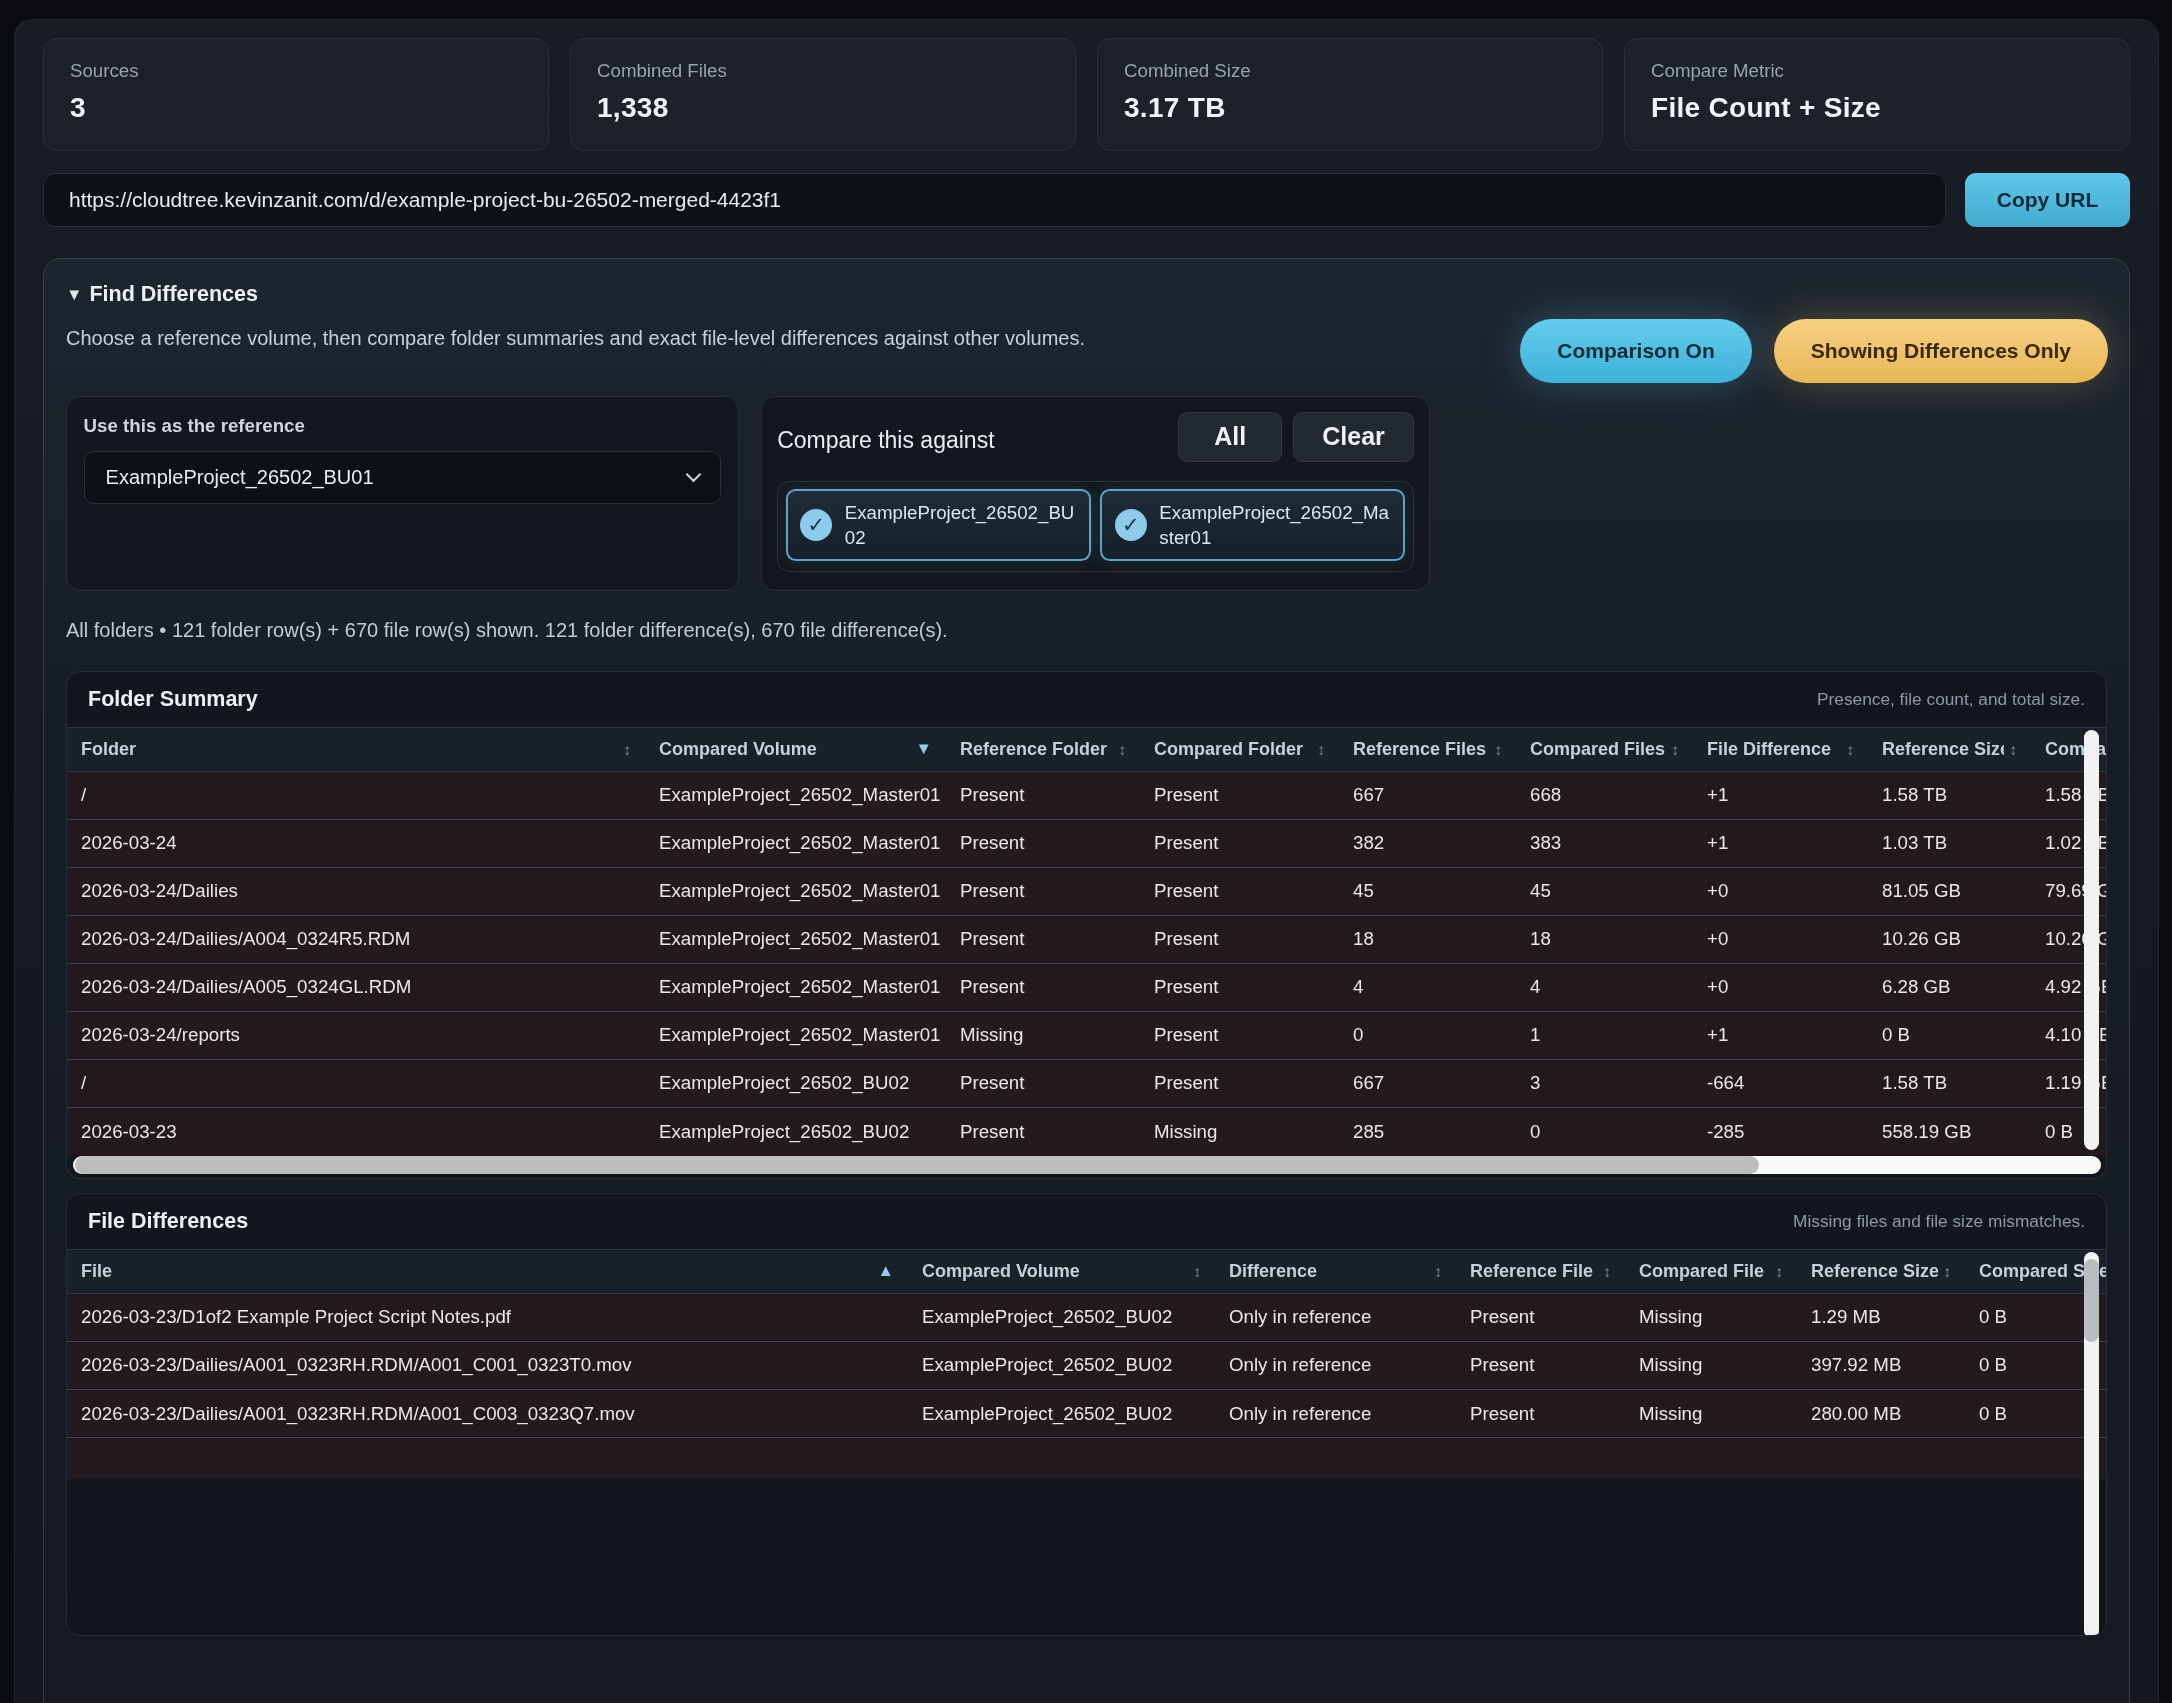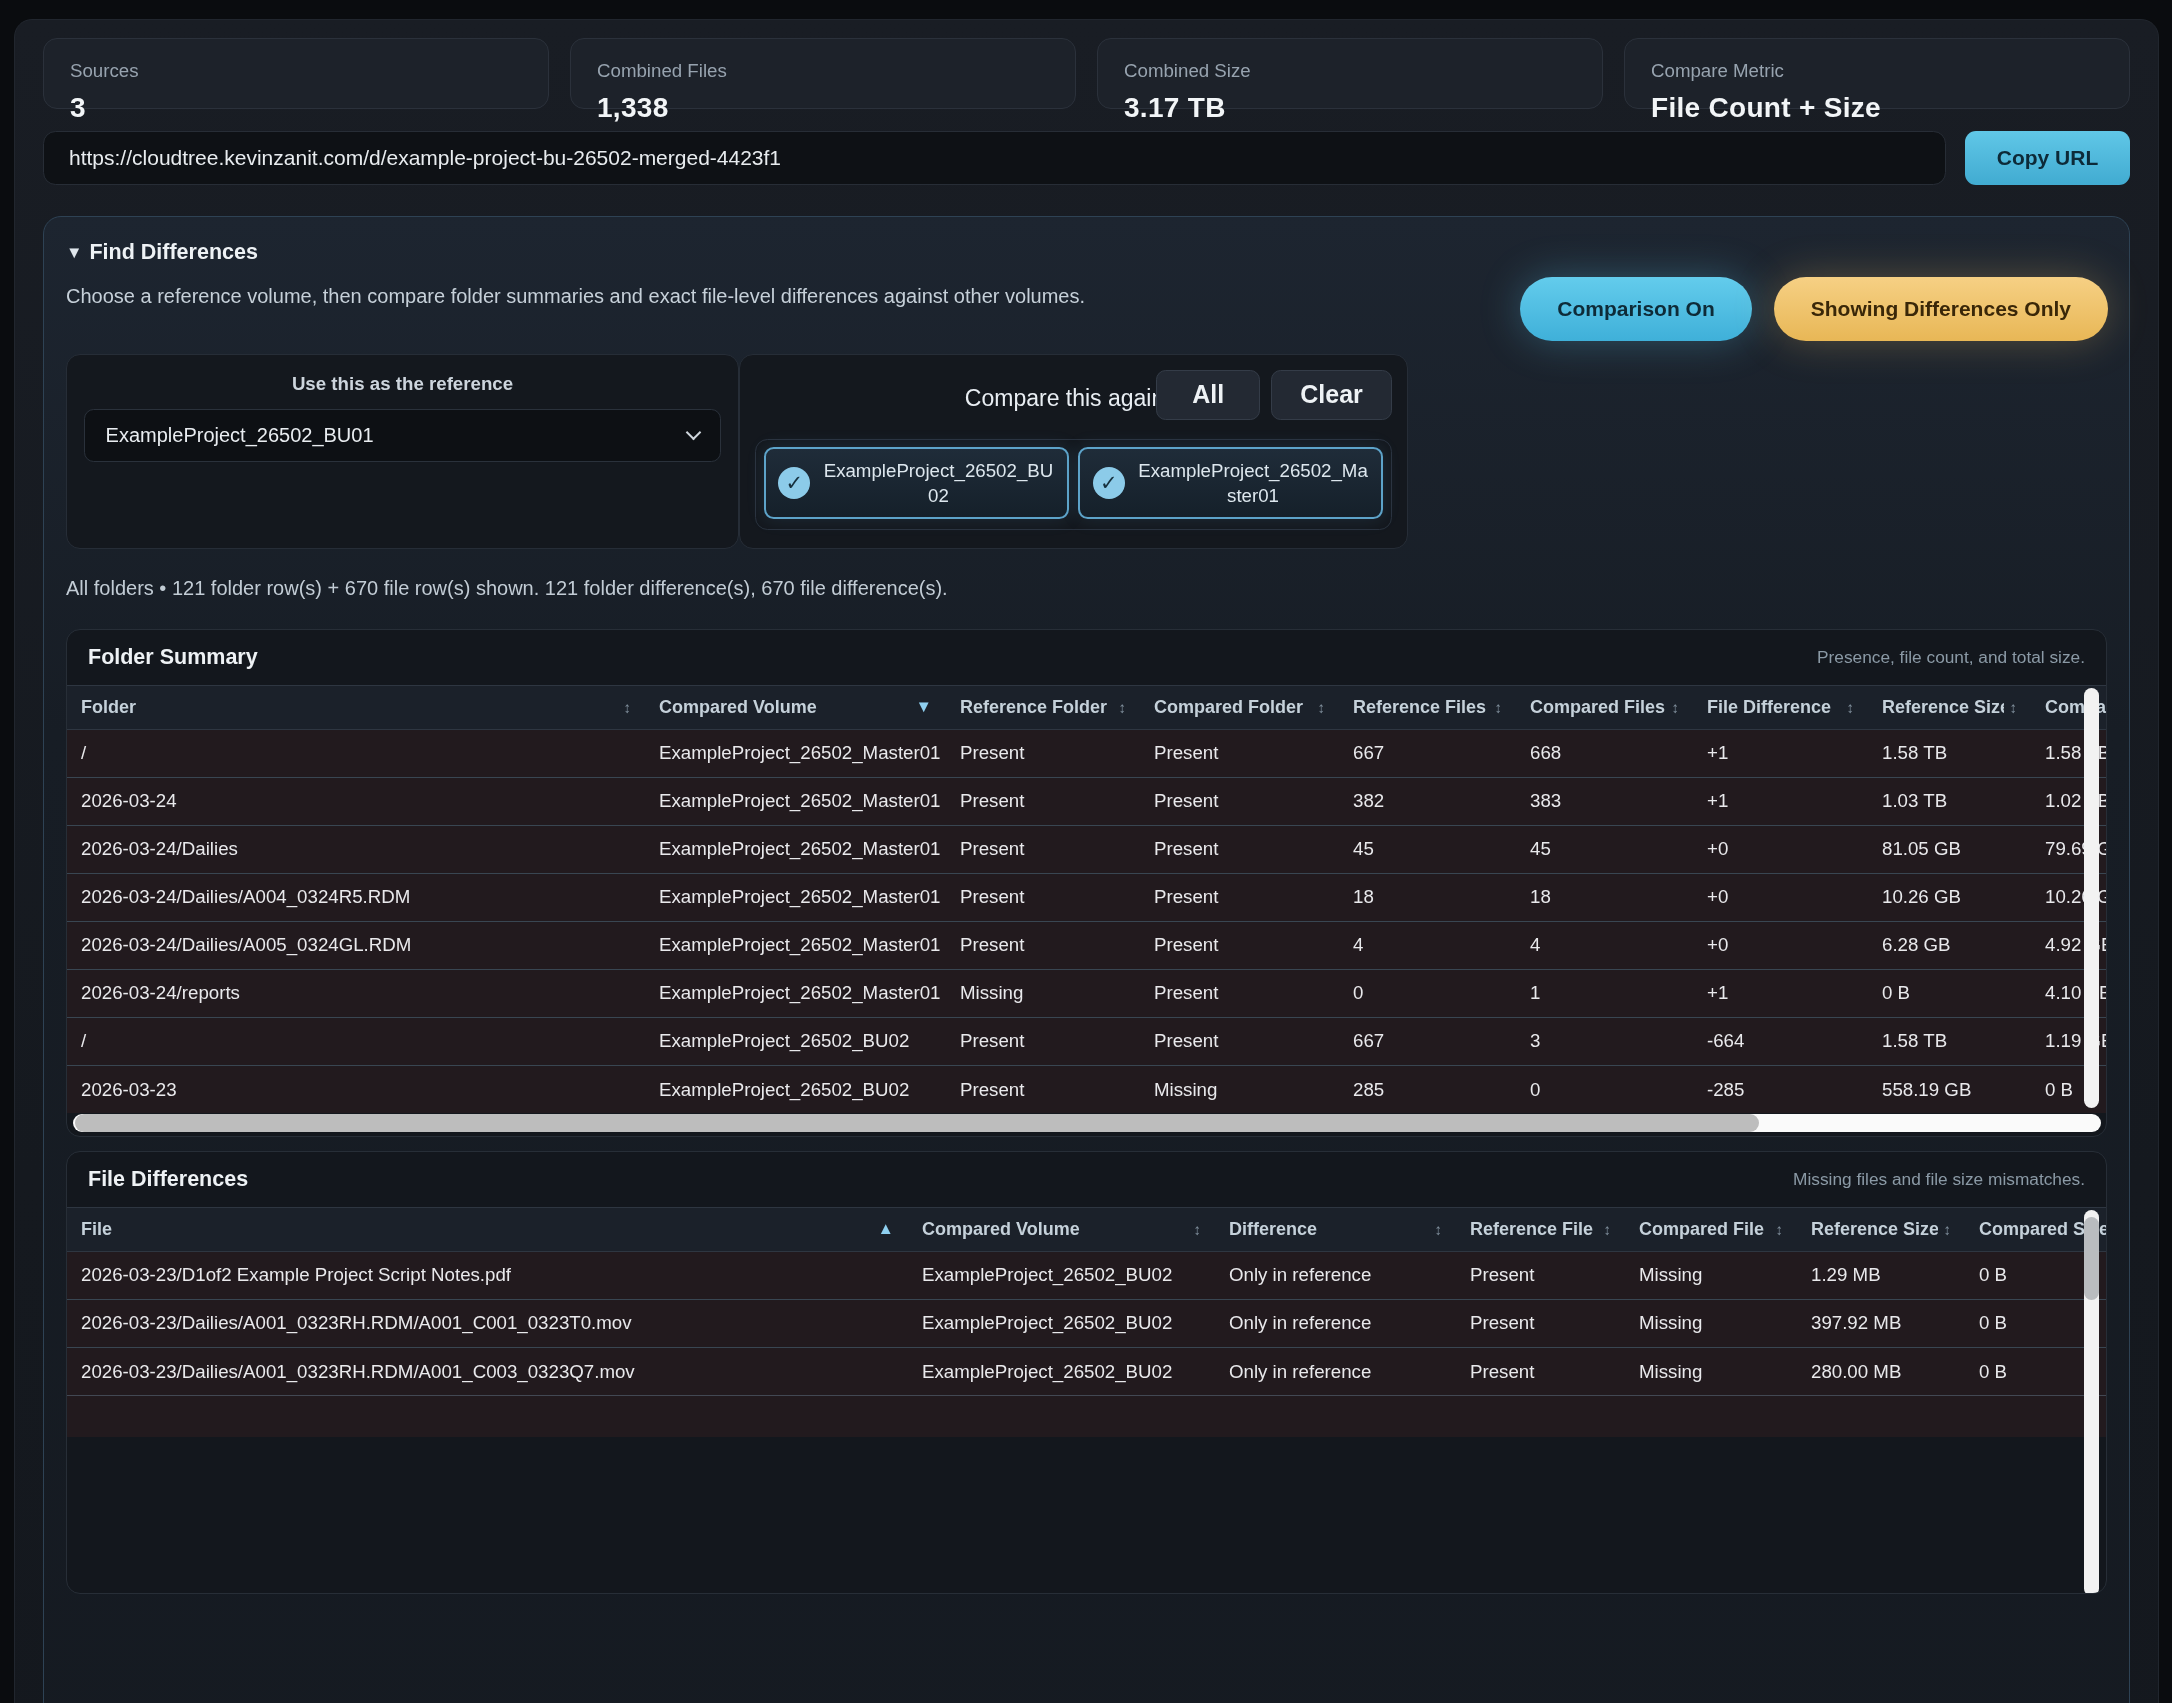--- a/index.html
+++ b/index.html
@@ -12,21 +12,21 @@
   }
   .app {
     position:absolute; left:14px; top:19.4px; width:2145px; height:1925px;
     background:linear-gradient(180deg,#191d24 0%,#15191f 60%,#14181e 100%);
     border:1.4px solid #21262e; border-radius:18px;
     padding:18px 28px;
   }
   
   .stats { display:grid; grid-template-columns:repeat(4,1fr); gap:21px; }
   .stat-card {
-    height:71px; background:#1d222a; border:1.4px solid #2b313b; border-radius:14px;
+    height:113px; background:#1d222a; border:1.4px solid #2b313b; border-radius:14px;
     padding:21px 26px;
   }
   .stat-label { font-size:18.7px; color:#97a3af; }
   .stat-value { font-size:28px; font-weight:bold; color:#f2f5f7; margin-top:9.7px; letter-spacing:0.3px; }
   
   .url-row { display:flex; gap:19.4px; margin-top:22px; }
   .url-input {
     flex:1; height:54px; background:#0e1115; border:1.4px solid #272d36; border-radius:12.5px;
     display:flex; align-items:center; padding:0 25px; font-size:21px; color:#e8ecef;
     white-space:nowrap; overflow:hidden;
@@ -48,21 +48,21 @@
   .fd-title .tri { font-size:16.6px; color:#dfe6ec; }
   .fd-desc { font-size:20px; color:#c6d0d9; margin-top:19.4px; }
   .toggles { position:absolute; top:60px; right:21px; display:flex; gap:22px; }
   .pill {
     height:64px; border-radius:32px; display:flex; align-items:center; justify-content:center;
     font-size:21px; font-weight:bold; padding:0 37px; cursor:pointer; white-space:nowrap;
   }
   .pill.cyan { background:linear-gradient(180deg,#63ccec,#3fb0d9); color:#0e2b38; box-shadow:0 0 42px rgba(95,200,235,.30); }
   .pill.amber { background:linear-gradient(180deg,#f6d084,#e8b756); color:#3a2708; box-shadow:0 0 42px rgba(240,195,105,.28); }
   
-  .ctl-row { display:flex; margin-top:46px;text-align:center; }
+  .ctl-row { display:flex; gap:22px; margin-top:46px; }
   .sub-panel { background:#14181e; border:1.4px solid #262d37; border-radius:14px; }
   .ref-panel { width:673px; height:195px; padding:18px 16.6px; }
   .panel-label { font-size:18.7px; font-weight:bold; color:#cdd5dd; }
   .select-box {
     margin-top:14px; height:53px; background:#0d1014; border:1.4px solid #2a313b; border-radius:9.7px;
     display:flex; align-items:center; justify-content:space-between; padding:0 21px;
     font-size:20px; color:#e9edf1; cursor:pointer;
   }
   .chev { width:11px; height:11px; border-right:2.1px solid #cfd6dd; border-bottom:2.1px solid #cfd6dd; transform:rotate(45deg); margin-top:-5.5px; }
   .cmp-panel { width:669px; height:195px; padding:18px 15.2px; position:relative; }

